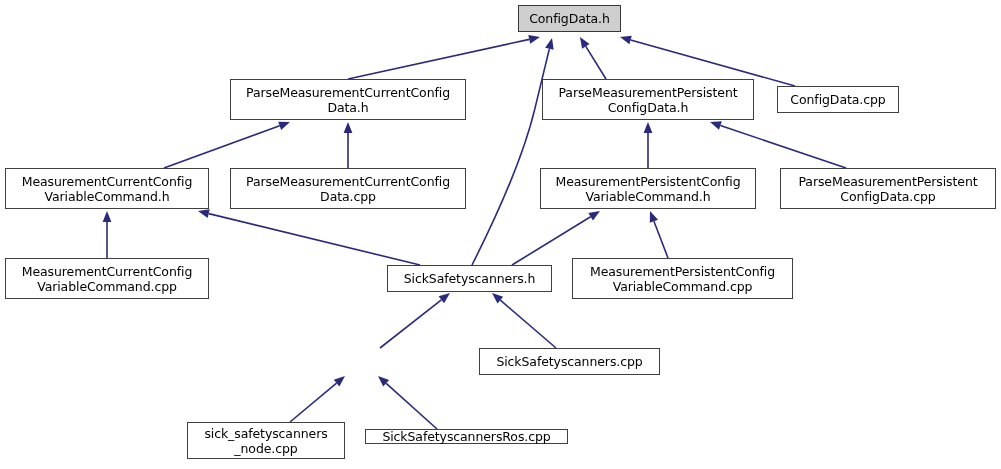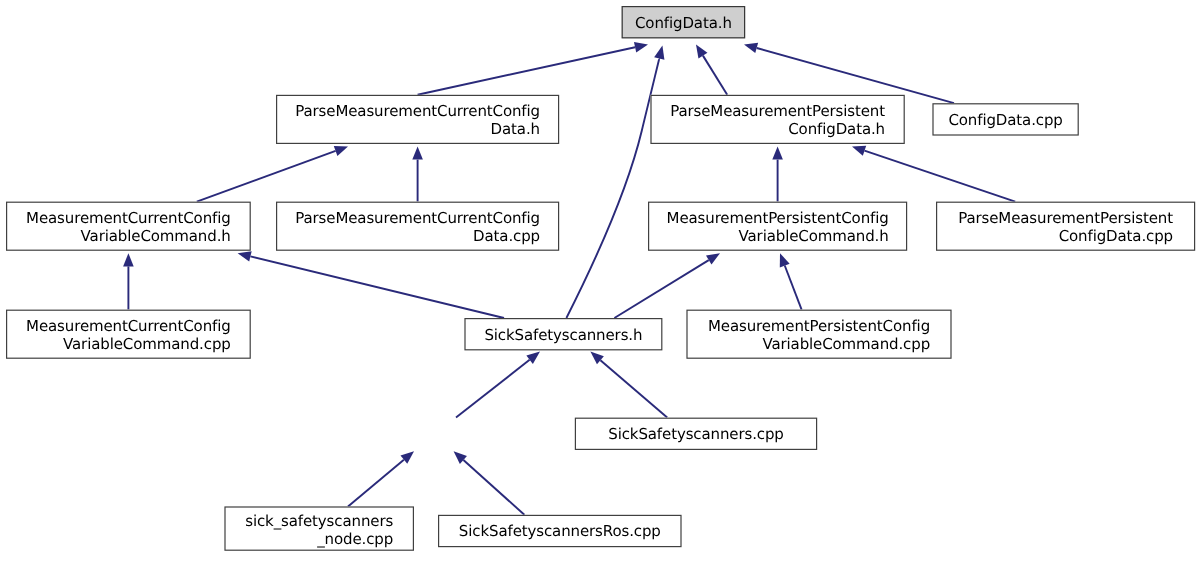--- a/index.html
+++ b/index.html
@@ -1,20 +1,20 @@
 <!DOCTYPE html>
 <html><head>
 <meta charset="utf-8">
 <style>
   html,body{margin:0;padding:0;background:#ffffff;}
   body{width:1001px;height:469px;font-family:"DejaVu Sans",sans-serif;}
   #graph{position:relative;width:1001px;height:469px;overflow:hidden;background:#ffffff;}
   #edges{position:absolute;left:0;top:0;width:1001px;height:469px;}
   .node{position:absolute;box-sizing:border-box;border:1px solid #404040;background:#ffffff;
-        display:flex;align-items:center;justify-content:center;text-align:right;
+        display:flex;align-items:center;justify-content:center;text-align:center;
         font-size:12.5px;color:#000000;line-height:15px;letter-spacing:-0.1px;z-index:2;}
   .node.root{background:#cfcfcf;border-color:#383838;}
   .node span{display:block;padding:0 4px;white-space:pre-line;}
 </style>
 </head>
 <body>
 
 <div id="graph">
   <svg id="edges" xmlns="http://www.w3.org/2000/svg">
       <path d="M348,79 L529.2540998086412,39.350665666859754" fill="none" stroke="#2a2a7a" stroke-width="1.6"></path>
@@ -84,23 +84,23 @@
       <span>MeasurementCurrentConfig
 VariableCommand.cpp</span>
     </div>
     <div class="node" style="left: 387px; top: 265px; width: 165px; height: 27px;">
       <span>SickSafetyscanners.h</span>
     </div>
     <div class="node" style="left: 572px; top: 258px; width: 221px; height: 41px;">
       <span>MeasurementPersistentConfig
 VariableCommand.cpp</span>
     </div>
-    <div class="node" style="left: 479px; top: 348px; width: 202px; height: 27px;">
+    <div class="node" style="left: 479px; top: 348px; width: 181px; height: 27px;">
       <span>SickSafetyscanners.cpp</span>
     </div>
     <div class="node" style="left: 187px; top: 422px; width: 158px; height: 37px;">
       <span>sick_safetyscanners
 _node.cpp</span>
     </div>
-    <div class="node" style="left: 365px; top: 429px; width: 203px; height: 27px;">
+    <div class="node" style="left: 365px; top: 429px; width: 203px; height: 15px;">
       <span>SickSafetyscannersRos.cpp</span>
     </div>
   </div>
 
 </body></html>

